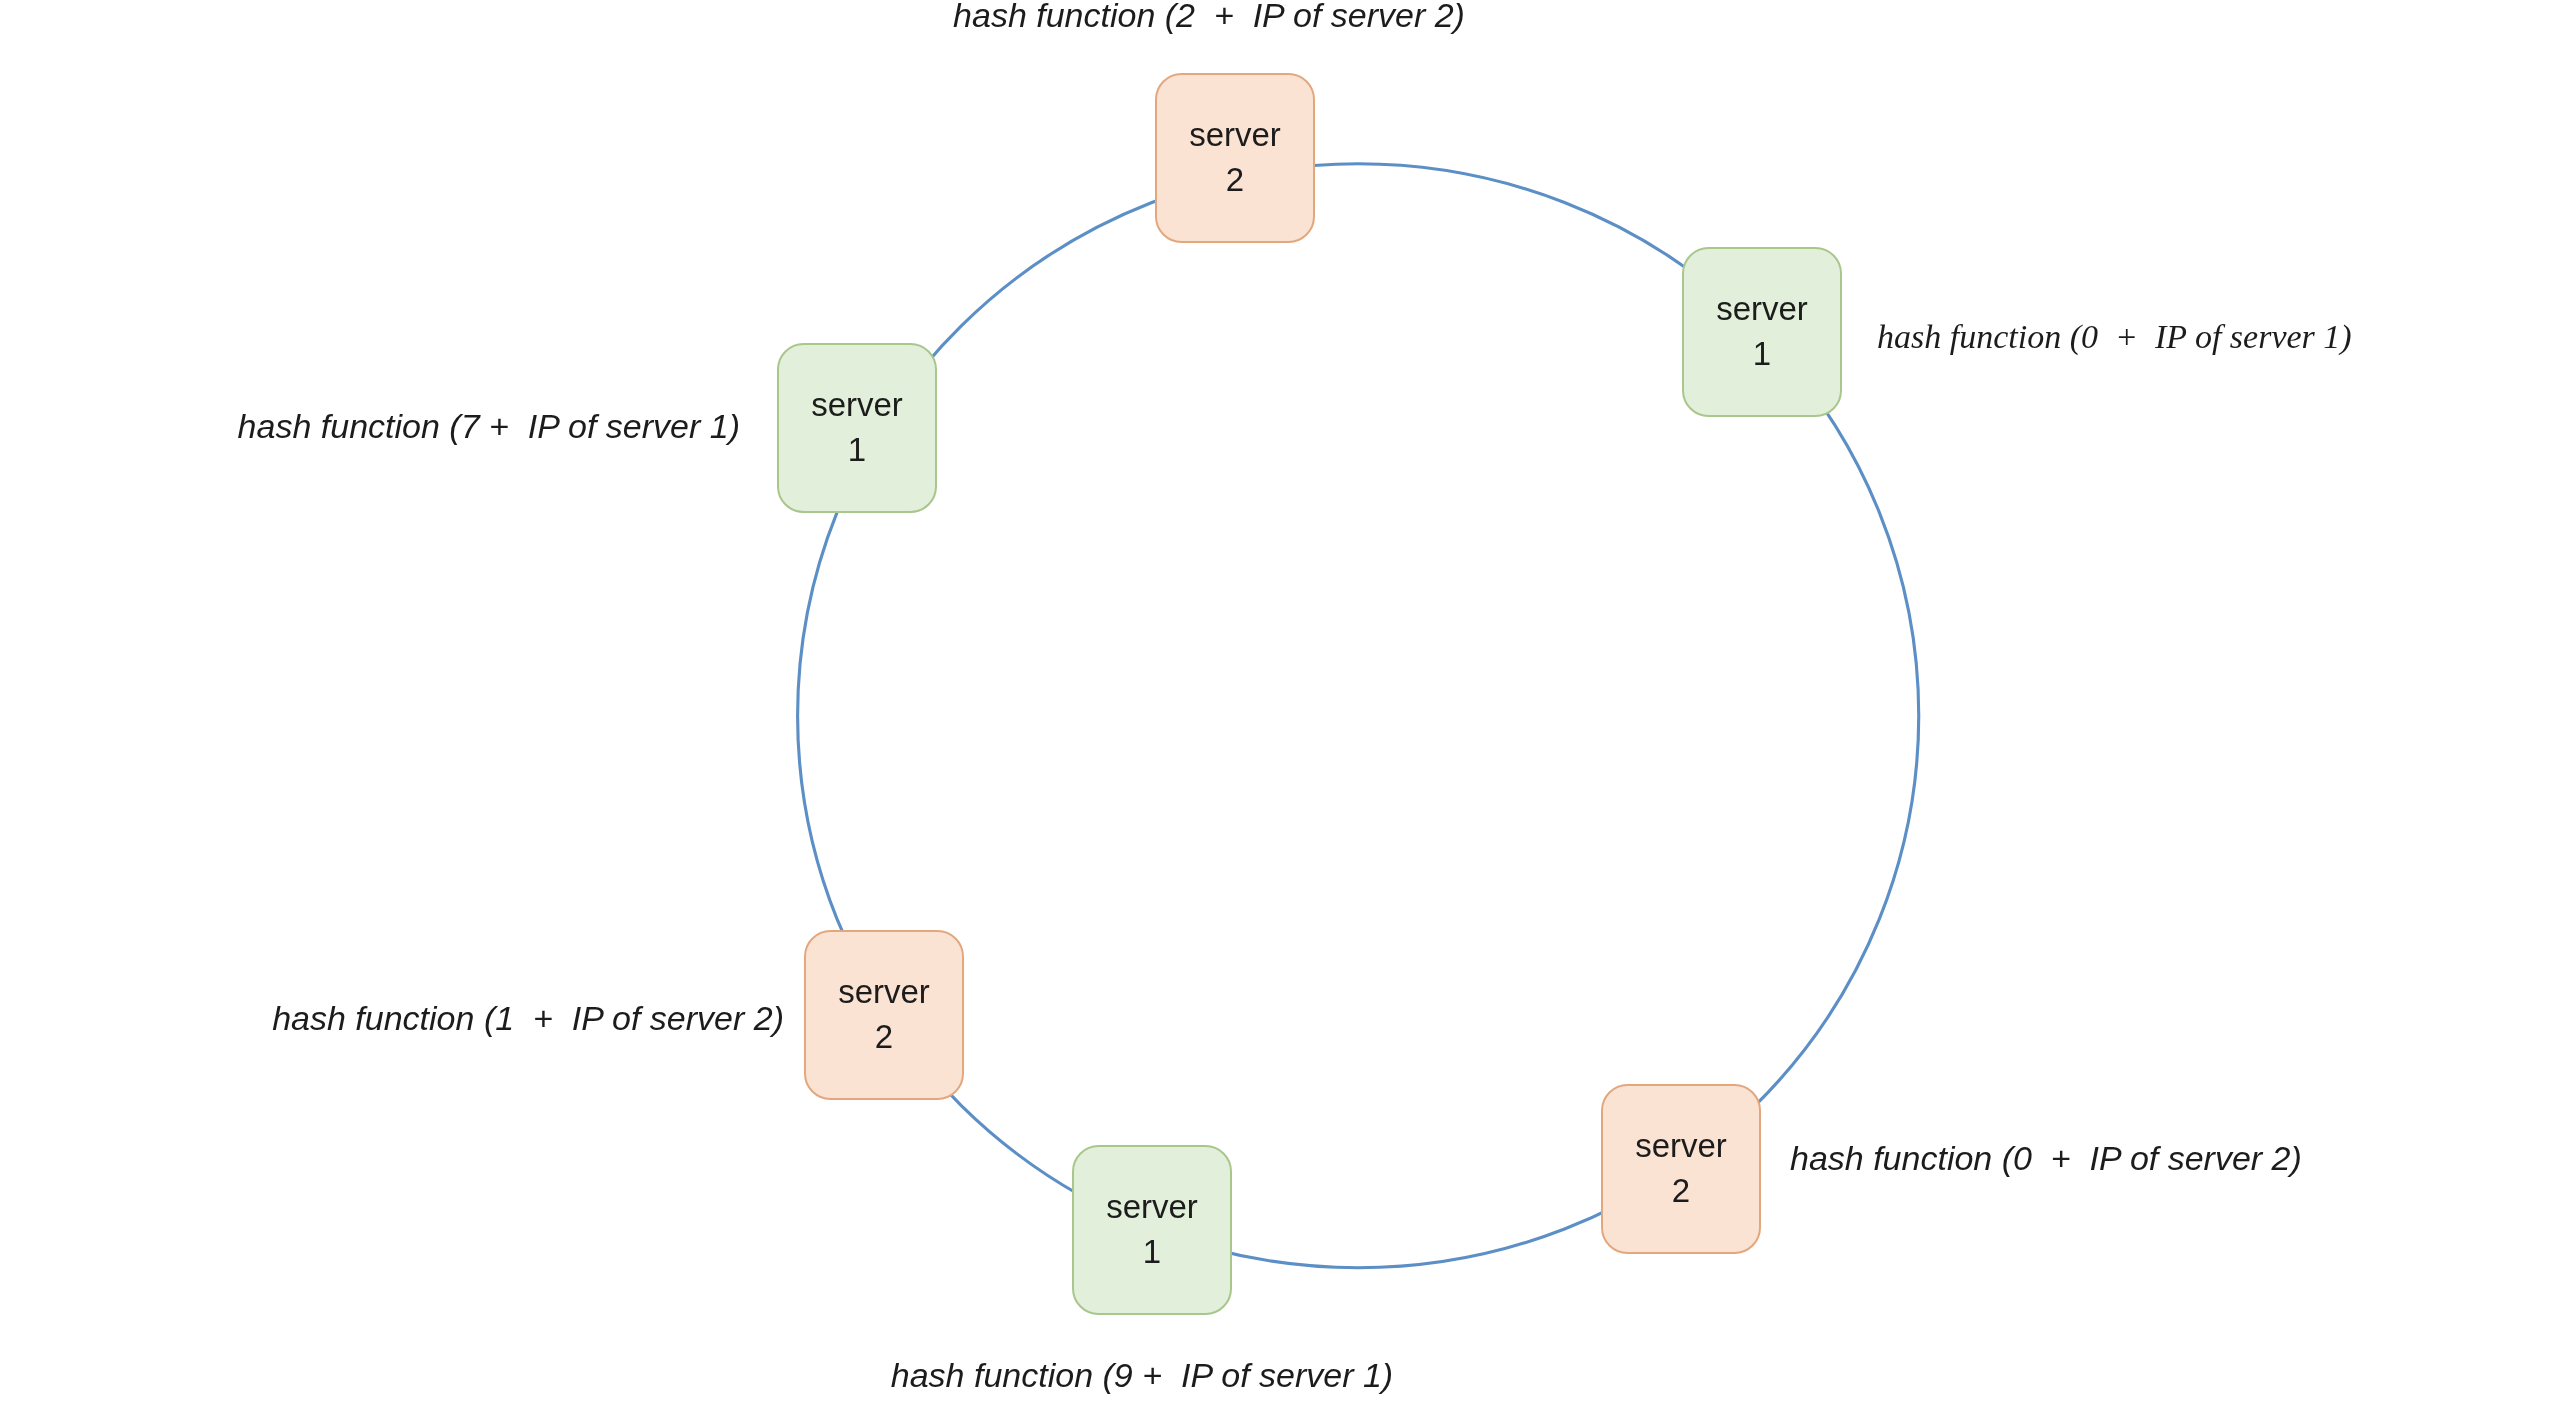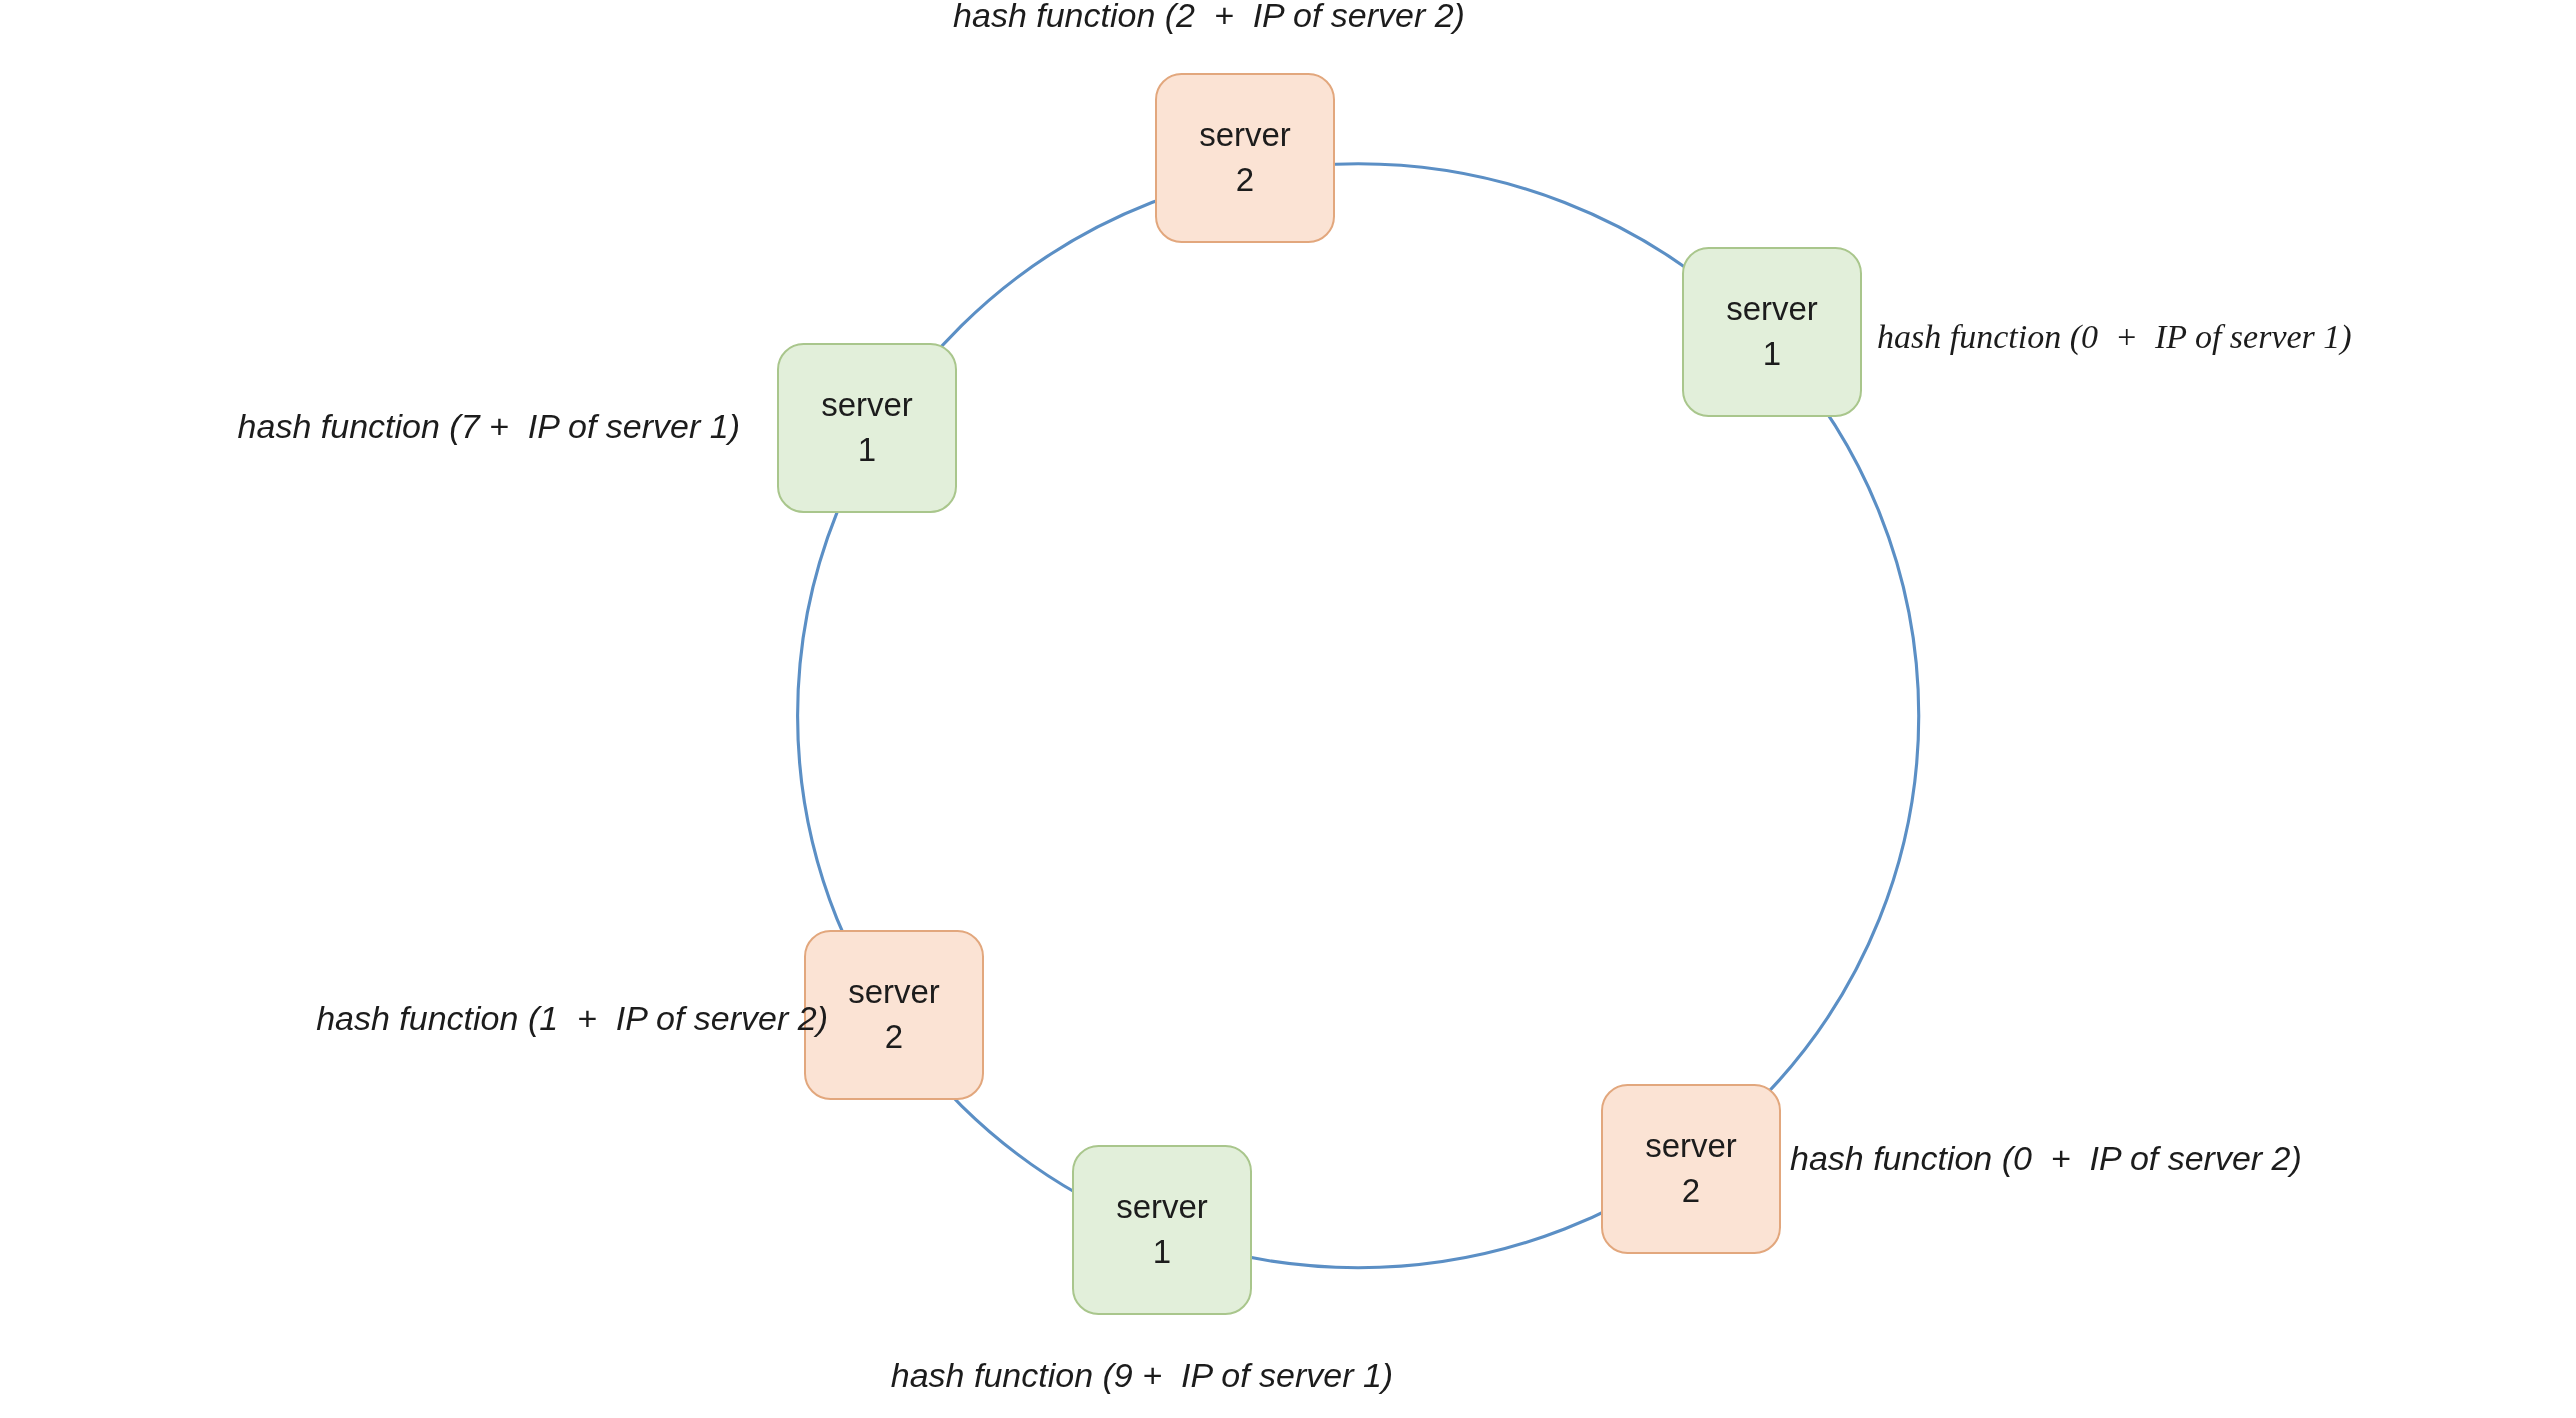--- a/index.html
+++ b/index.html
@@ -16,21 +16,21 @@
     font-family: "Liberation Sans", sans-serif;
     color: #1c1c1c;
   }
   .ring-svg {
     position: absolute;
     left: 0;
     top: 0;
   }
   .node {
     position: absolute;
-    width: 180px;
+    width: 160px;
     height: 170px;
     border-radius: 26.5px;
     border: 2.3px solid;
     box-sizing: border-box;
     display: flex;
     flex-direction: column;
     align-items: center;
     justify-content: center;
     font-size: 33px;
     line-height: 1.35;
@@ -46,21 +46,21 @@
   .hash-label {
     position: absolute;
     font-style: italic;
     font-size: 34px;
     line-height: 1.1;
     white-space: pre;
   }
   .label-top         { left: 1209px; top: -3.1px;   transform: translateX(-50%); }
   .label-upper-right { left: 1877px; top: 337px;  transform: translateY(-50%); font-family: Liberation Serif, serif; }
   .label-upper-left  { right: 1836px; top: 427px; transform: translateY(-50%); }
-  .label-lower-left  { right: 1748px; top: 1019px; transform: translateY(-50%); }
+  .label-lower-left  { right: 1792px; top: 1019px; transform: translateY(-50%); }
   .label-bottom      { left: 1142px; top: 1376px; transform: translate(-50%,-50%); }
   .label-lower-right { left: 1790px; top: 1159px; transform: translateY(-50%); }
 </style>
 </head>
 <body>
 
 <div class="canvas">
 
   <svg class="ring-svg" width="2576" height="1419" viewBox="0 0 3304 1820">
     <ellipse cx="1742" cy="918" rx="719" ry="708" fill="none" stroke-width="4" stroke="#5b8fc5"></ellipse>

